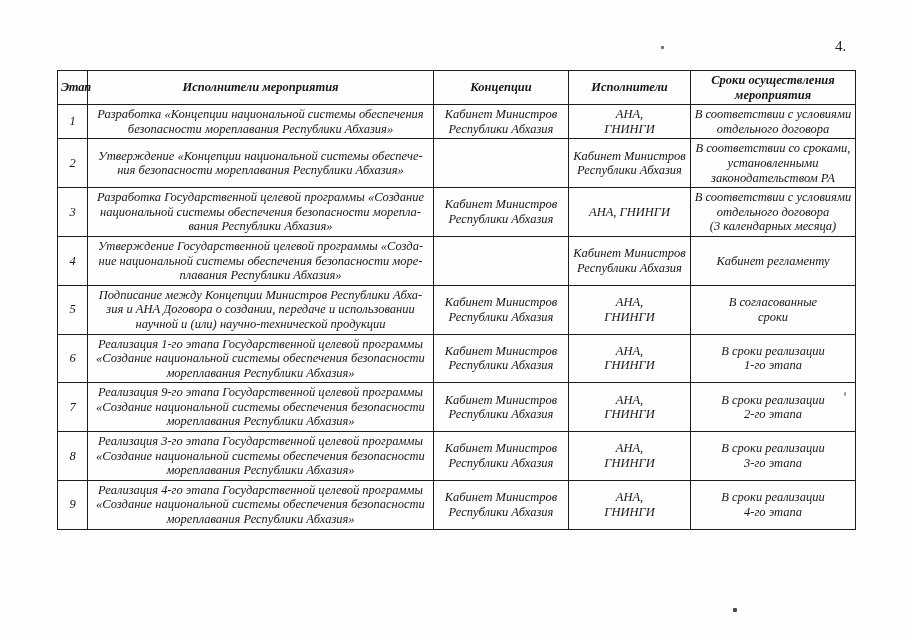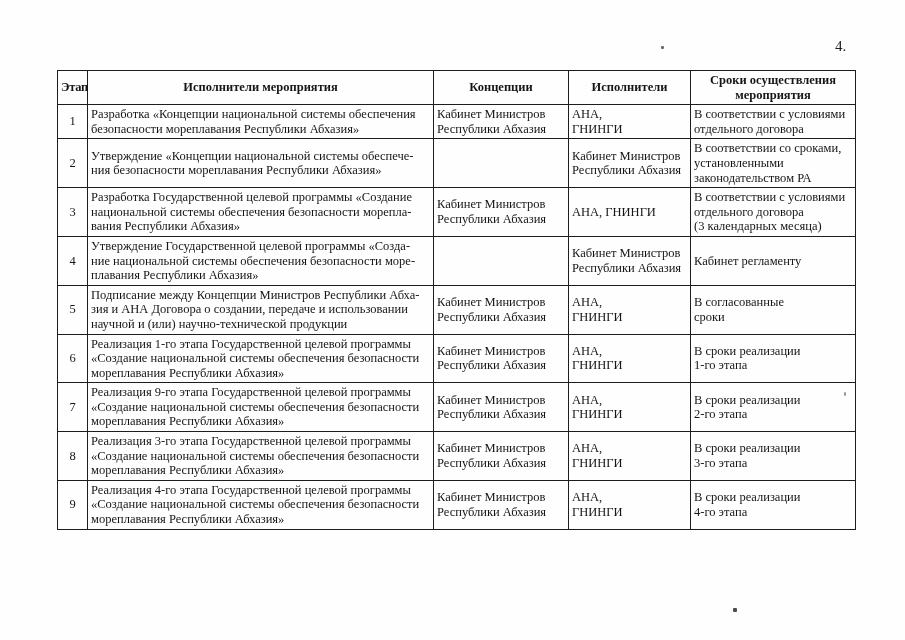--- a/index.html
+++ b/index.html
@@ -20,35 +20,36 @@
     top: 38px; left: 835px;
     font-size: 15px;
     color: #222;
   }
   table.doc-table {
     position: absolute;
     top: 70px; left: 57px;
     width: 798px;
     border-collapse: collapse;
     table-layout: fixed;
+    font-style: italic;
   }
   table.doc-table th, table.doc-table td {
     border: 1.6px solid #1d1d1d;
     font-size: 12.5px;
     line-height: 14.6px;
     vertical-align: middle;
     white-space: pre-line;
     padding: 2px 3px;
     color: #161616;
   }
   th { font-weight: bold; text-align: center; padding: 3px 2px; }
   th.col-stage { font-size: 11.5px; letter-spacing: -0.3px; padding: 3px 0; }
   td.cell-stage { text-align: center; }
-  td.cell-name { text-align: left; padding-left: 6px; padding-right: 3px; }
-  td.cell-customer, td.cell-executors, td.cell-terms { text-align: left; }
+  td.cell-name { text-align: center; padding-left: 6px; padding-right: 3px; }
+  td.cell-customer, td.cell-executors, td.cell-terms { text-align: center; }
   .speck {
     position: absolute;
     background: #6b6b6b;
     width: 3px; height: 3px;
     border-radius: 1px;
   }
   .speck.s1 { top: 46px;  left: 661px; }
   .speck.s2 { top: 392px; left: 844px; width: 2px; height: 4px; background: #9a9a9a; }
   .speck.s3 { top: 608px; left: 733px; width: 4px; height: 4px; background: #4c4c4c; }
 </style>

